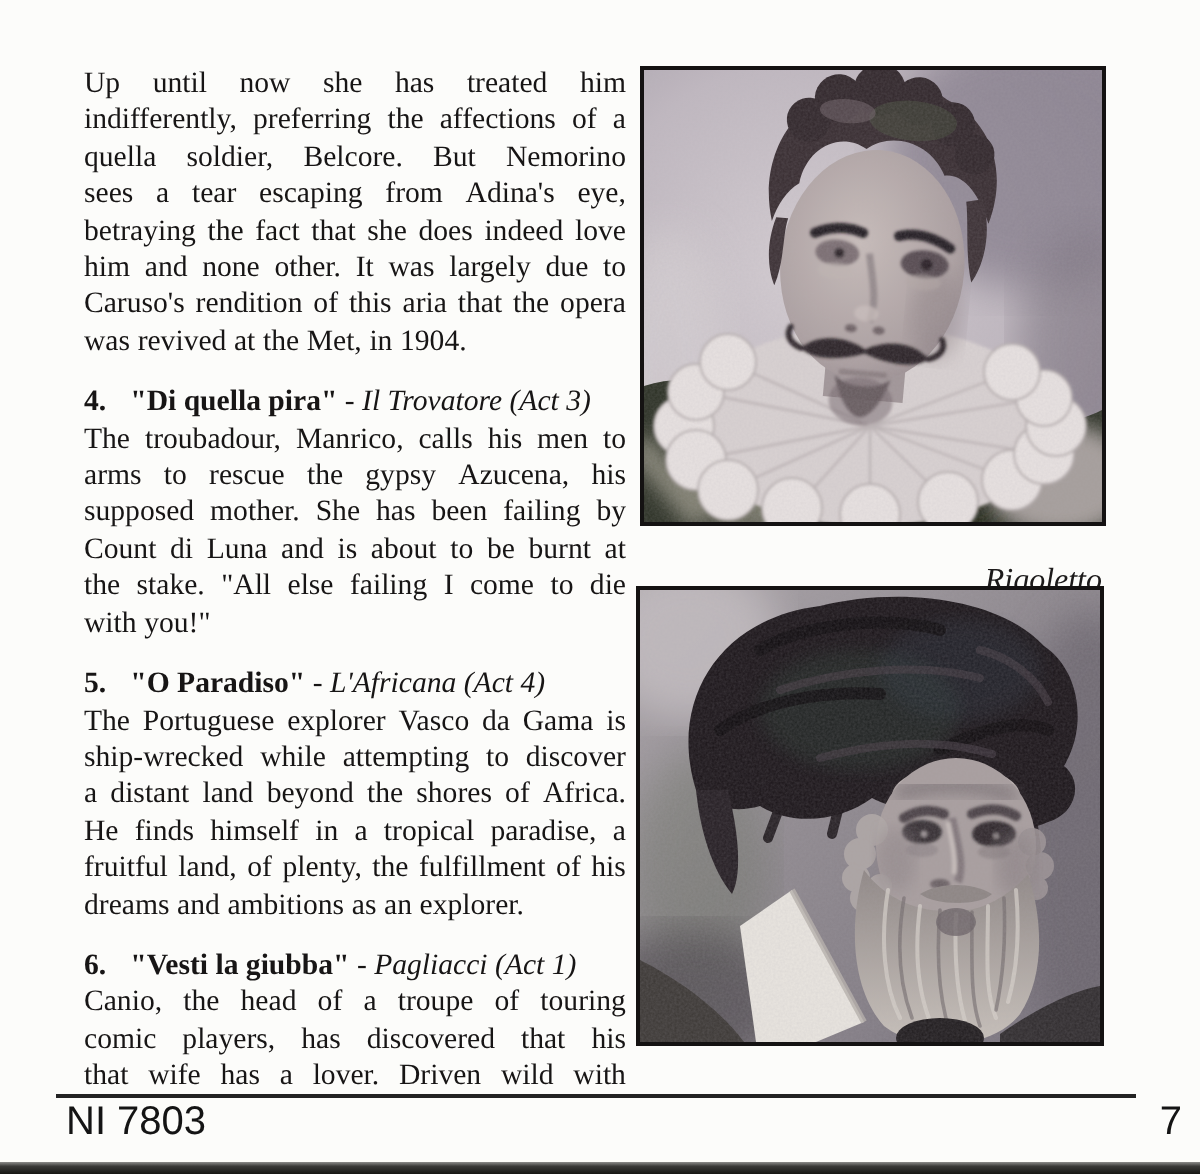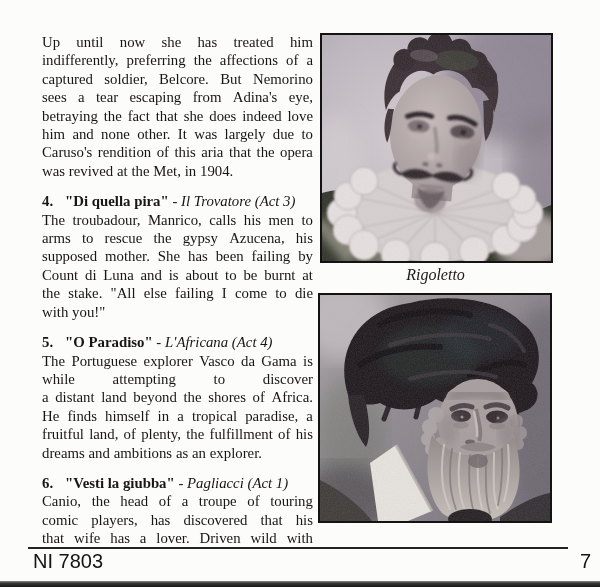--- a/index.html
+++ b/index.html
@@ -26,21 +26,21 @@
   .sec-opera{font-style:italic;margin-top:40px;}
   
   .photo{position:absolute;border:2px solid #141212;background:#b9b2b8;}
   .photo svg{display:block;}
   .photo-1{left:320px;top:33px;width:229px;height:226px;}
   .photo-2{left:318px;top:293px;width:230px;height:226px;}
   .caption{
     position:absolute;font-style:italic;font-size:16px;color:#1c1a1a;
     text-align:right;line-height:18px;
   }
-  .caption-1{left:320px;top:266px;width:231px;text-align:center;}
+  .caption-1{left:320px;top:282px;width:231px;}
   .caption-2{left:318px;top:524px;width:232px;}
   
   .footer-rule{position:absolute;left:28px;top:547px;width:540px;height:2px;background:#232323;}
   .footer-text{
     position:absolute;top:552px;font-family:"Liberation Sans","DejaVu Sans",sans-serif;
     font-size:20px;color:#141414;line-height:18px;
   }
   .footer-catalog{left:33px;}
   .footer-page{right:33px;}
   
@@ -67,21 +67,21 @@
         </div>
         <div class="tline">
           <span>indifferently,</span>
           <span>preferring</span>
           <span>the</span>
           <span>affections</span>
           <span>of</span>
           <span>a</span>
         </div>
         <div class="tline">
-          <span>captured</span>
+          <span>quella</span>
           <span>soldier,</span>
           <span>Belcore.</span>
           <span>But</span>
           <span>Nemorino</span>
         </div>
         <div class="tline">
           <span>sees</span>
           <span>a</span>
           <span>tear</span>
           <span>escaping</span>
@@ -201,20 +201,21 @@
           <div class="tline">
             <span>The</span>
             <span>Portuguese</span>
             <span>explorer</span>
             <span>Vasco</span>
             <span>da</span>
             <span>Gama</span>
             <span>is</span>
           </div>
           <div class="tline">
+            <span>ship-wrecked</span>
             <span>while</span>
             <span>attempting</span>
             <span>to</span>
             <span>discover</span>
           </div>
           <div class="tline">
             <span>a</span>
             <span>distant</span>
             <span>land</span>
             <span>beyond</span>

